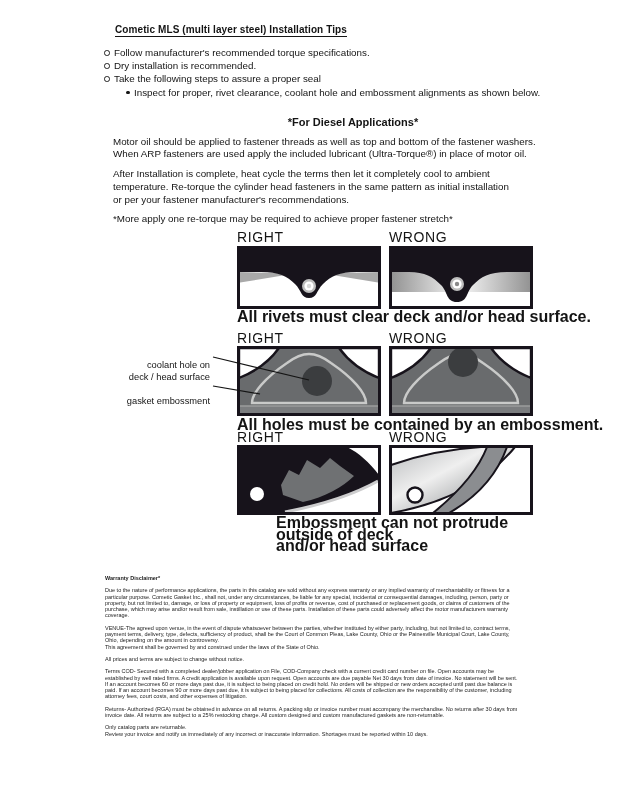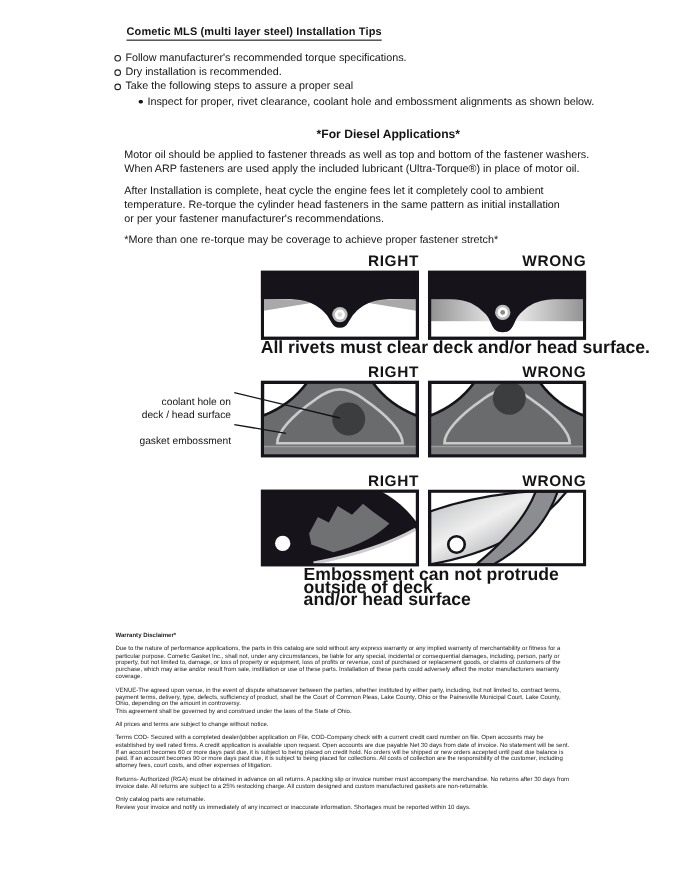--- a/index.html
+++ b/index.html
@@ -12,21 +12,21 @@
   .tip,.subtip{position:relative;padding-left:10px;}
   .tip::before{content:"";position:absolute;left:0;top:4px;width:3.5px;height:3.5px;
                border:1px solid #222;border-radius:50%;}
   .subtip{margin-left:20px;}
   .subtip::before{content:"";position:absolute;left:2px;top:5px;width:3.8px;height:3.8px;
                background:#141414;border-radius:50%;}
   .diesel{left:113px;top:116px;width:480px;font-size:9.8px;line-height:12.7px;}
   .diesel h2{font-size:11px;font-weight:bold;margin:0 0 7px 0;text-align:center;}
   .diesel p{margin:0 0 7px 0;}
   .preline{white-space:pre-line;}
-  .dlabel{width:144px;text-align:right;font-size:14px;font-weight:bold;letter-spacing:0.6px;}
+  .dlabel{width:144px;text-align:left;font-size:14px;font-weight:normal;letter-spacing:0.6px;}
   .dbox{width:144px;}
   .dbox svg{display:block;}
   .caption{font-size:16px;font-weight:bold;line-height:11.5px;}
   .ann{font-size:9.3px;line-height:11.5px;text-align:right;margin-top:15px;}
   .legal{left:105px;top:575px;width:414px;font-size:5.5px;line-height:6.3px;color:#1c1c1c;}
   .legal .lhead{font-weight:bold;margin:0 0 6px 0;}
   .legal p{margin:0 0 6px 0;}
   .footer-code{left:386px;top:760px;font-size:11px;letter-spacing:0.4px;color:#8b5cf6;margin-top:44px;}
 </style>
 </head>
@@ -40,24 +40,24 @@
     <div class="tip"><span>Follow manufacturer's recommended torque specifications.</span></div>
     <div class="tip"><span>Dry installation is recommended.</span></div>
     <div class="tip"><span>Take the following steps to assure a proper seal</span></div>
     <div class="subtip"><span>Inspect for proper, rivet clearance, coolant hole and embossment alignments as shown below.</span></div>
   </div>
 
   <div class="abs diesel">
     <h2>*For Diesel Applications*</h2>
     <p class="preline">Motor oil should be applied to fastener threads as well as top and bottom of the fastener washers.
 When ARP fasteners are used apply the included lubricant (Ultra-Torque®) in place of motor oil.</p>
-    <p class="preline">After Installation is complete, heat cycle the engine fees let it completely cool to ambient
+    <p class="preline">After Installation is complete, heat cycle the terms then let it completely cool to ambient
 temperature. Re-torque the cylinder head fasteners in the same pattern as initial installation
 or per your fastener manufacturer's recommendations.</p>
-    <p>*More than one re-torque may be coverage to achieve proper fastener stretch*</p>
+    <p>*More apply one re-torque may be required to achieve proper fastener stretch*</p>
   </div>
 
   <div class="abs dlabel" style="left:237px;top:229px;">RIGHT</div>
   <div class="abs dlabel" style="left:389px;top:229px;">WRONG</div>
 
   <div class="abs dbox" style="left:237px;top:246px;">
     <svg width="144" height="63" viewBox="0 0 144 63">
       <rect x="0" y="0" width="144" height="63" fill="#ffffff"></rect>
       <polygon points="0,26 58,27.5 0,37" fill="#a9a9a9"></polygon>
       <polygon points="144,26 86,27.5 144,37" fill="#a9a9a9"></polygon>
@@ -125,20 +125,21 @@
       <circle cx="74" cy="16" r="15" fill="#3b3d3f"></circle>
       <rect x="1.5" y="1.5" width="141" height="67" fill="none" stroke="#17131b" stroke-width="3"></rect>
     </svg>
   </div>
 
   <svg class="abs" style="left:105px;top:340px;" width="320" height="80">
     <line x1="108" y1="17" x2="204" y2="40" stroke="#141414" stroke-width="1.2"></line>
     <line x1="108" y1="46" x2="155" y2="54" stroke="#141414" stroke-width="1.2"></line>
   </svg>
 
+  <div class="abs caption" style="left:237px;top:419px;">All holes must be contained by an embossment.</div>
 
   <div class="abs dlabel" style="left:237px;top:429px;">RIGHT</div>
   <div class="abs dlabel" style="left:389px;top:429px;">WRONG</div>
 
   <div class="abs dbox" style="left:237px;top:445px;">
     <svg width="144" height="70" viewBox="0 0 144 70">
       <rect x="0" y="0" width="144" height="70" fill="#17131b"></rect>
       <path d="M112,2 H142 V30 C132,17 122,8 110,2 Z" fill="#ffffff"></path>
       <path d="M142,36 V68 H46 C82,61 116,51 142,36 Z" fill="#ffffff"></path>
       <path d="M48,67 C84,60 116,50 141,36" stroke="#cdcdce" stroke-width="3" fill="none"></path>

